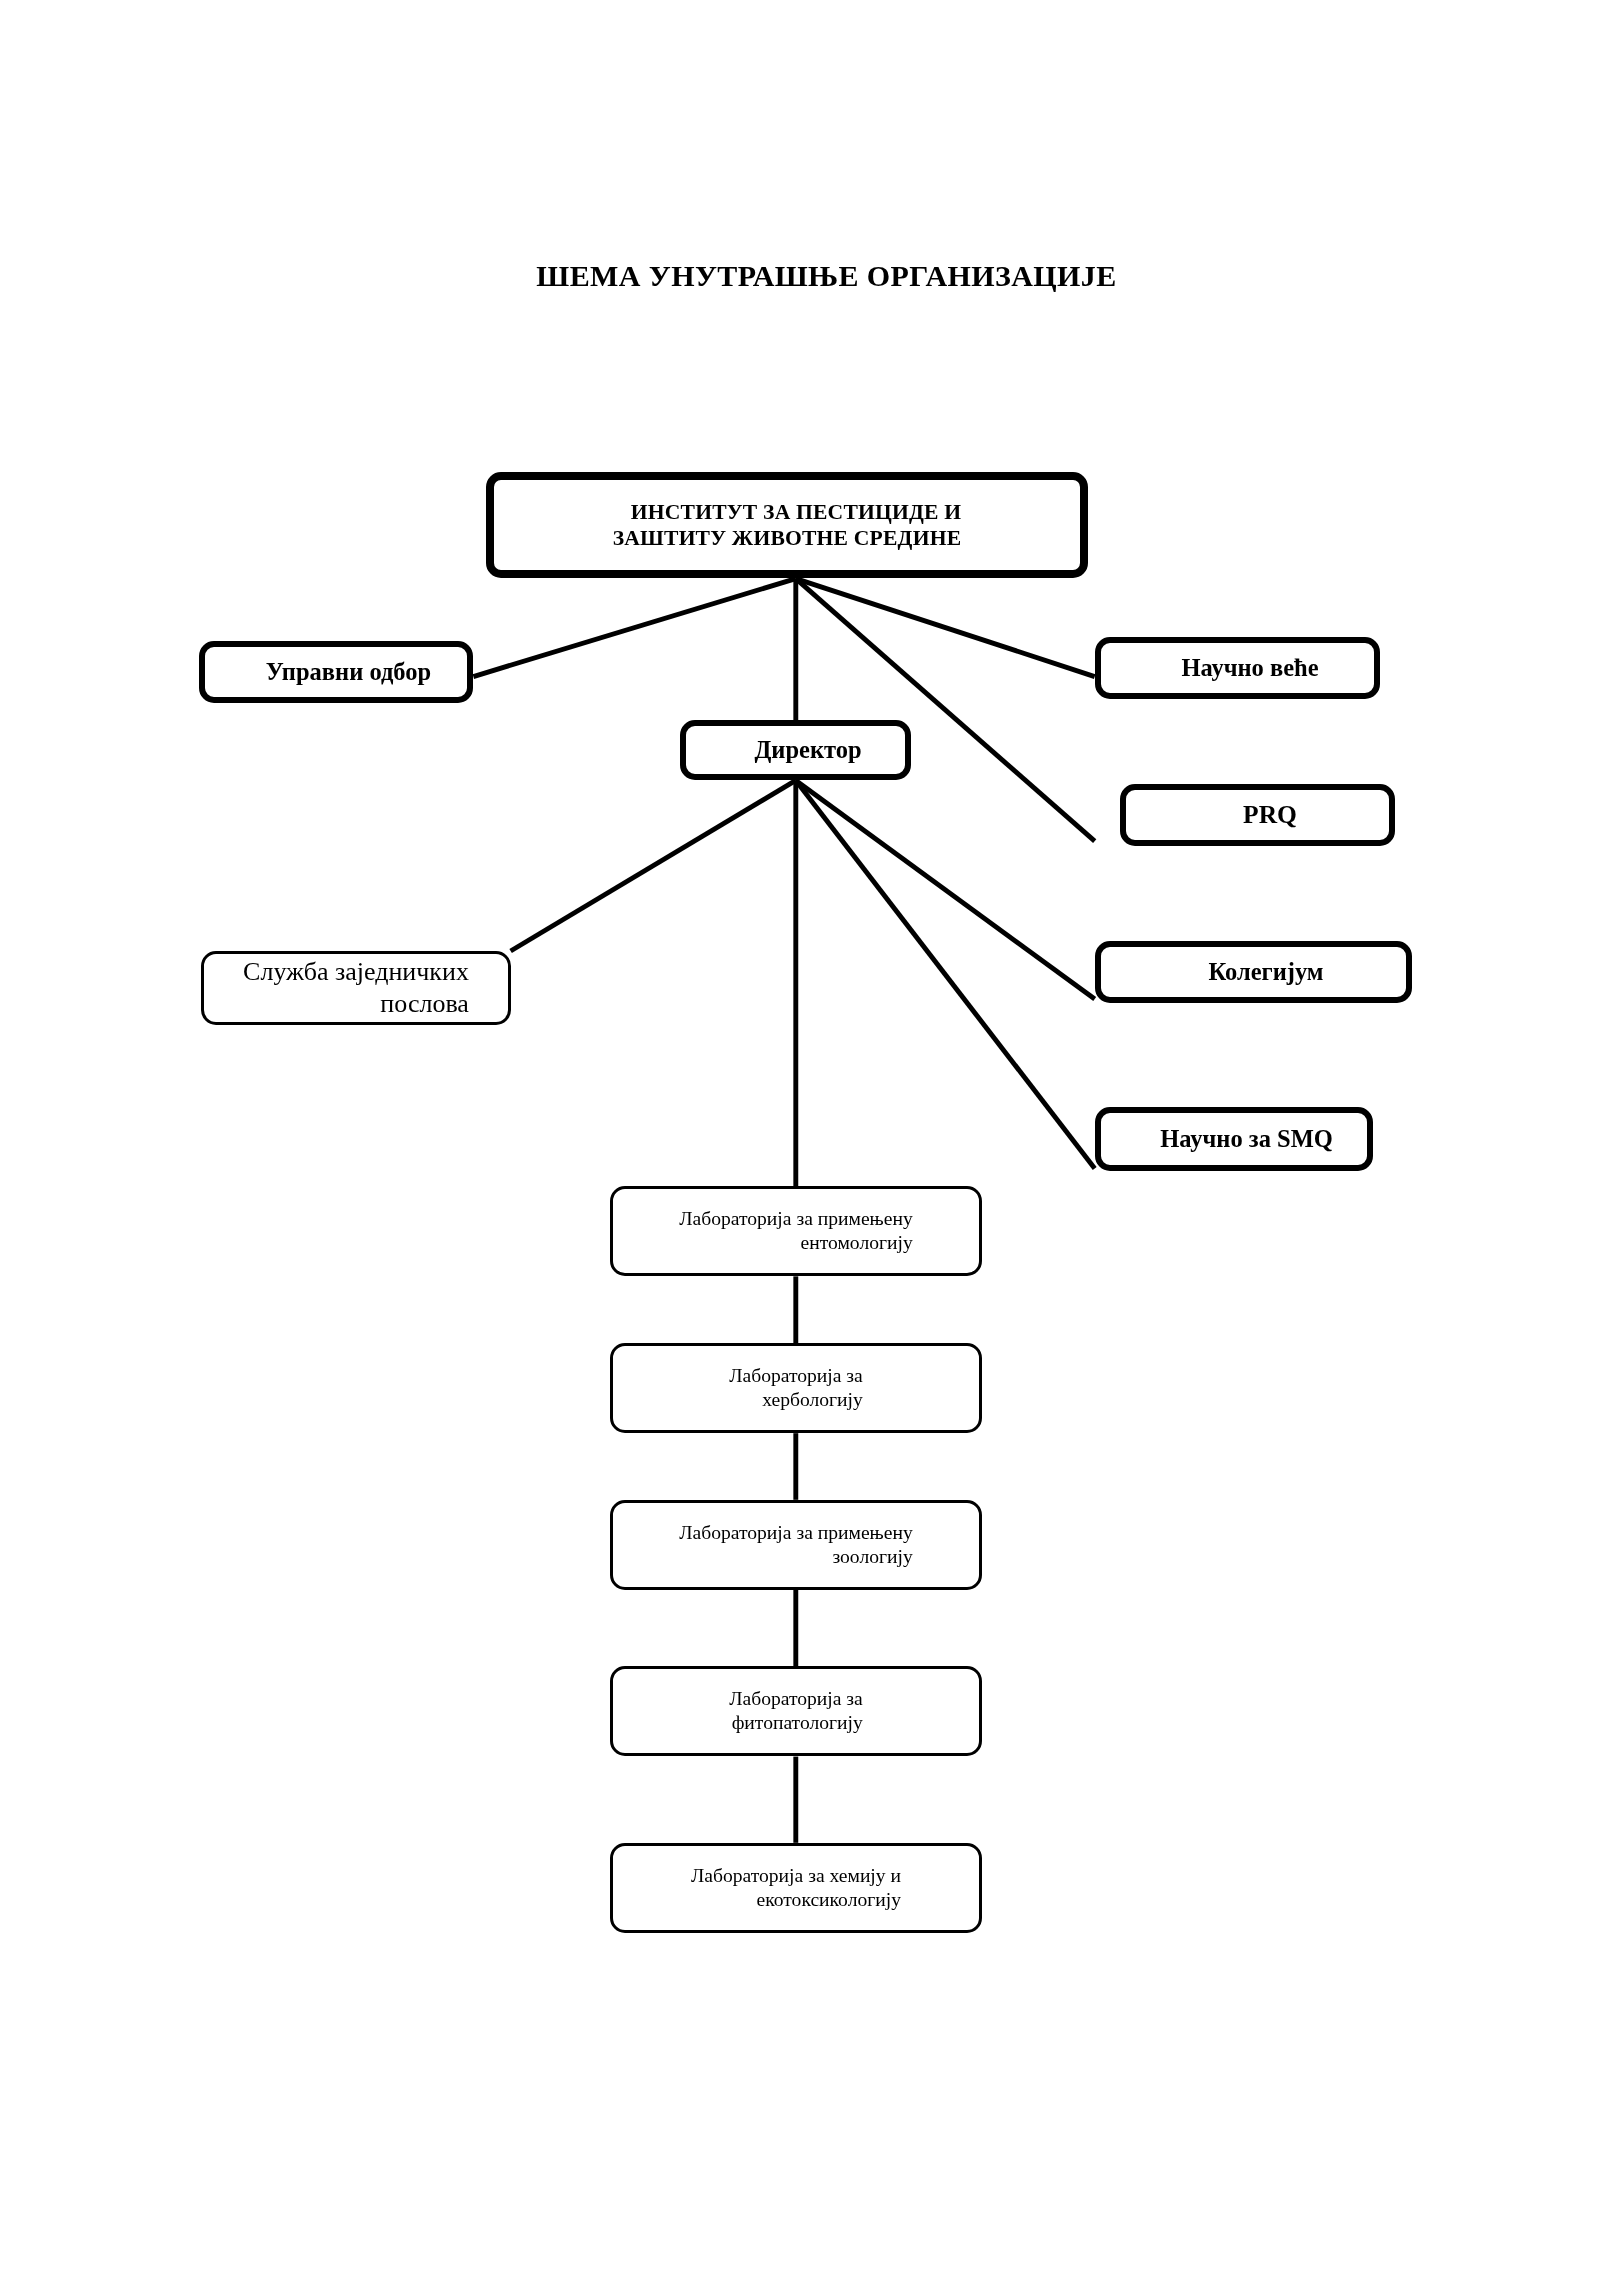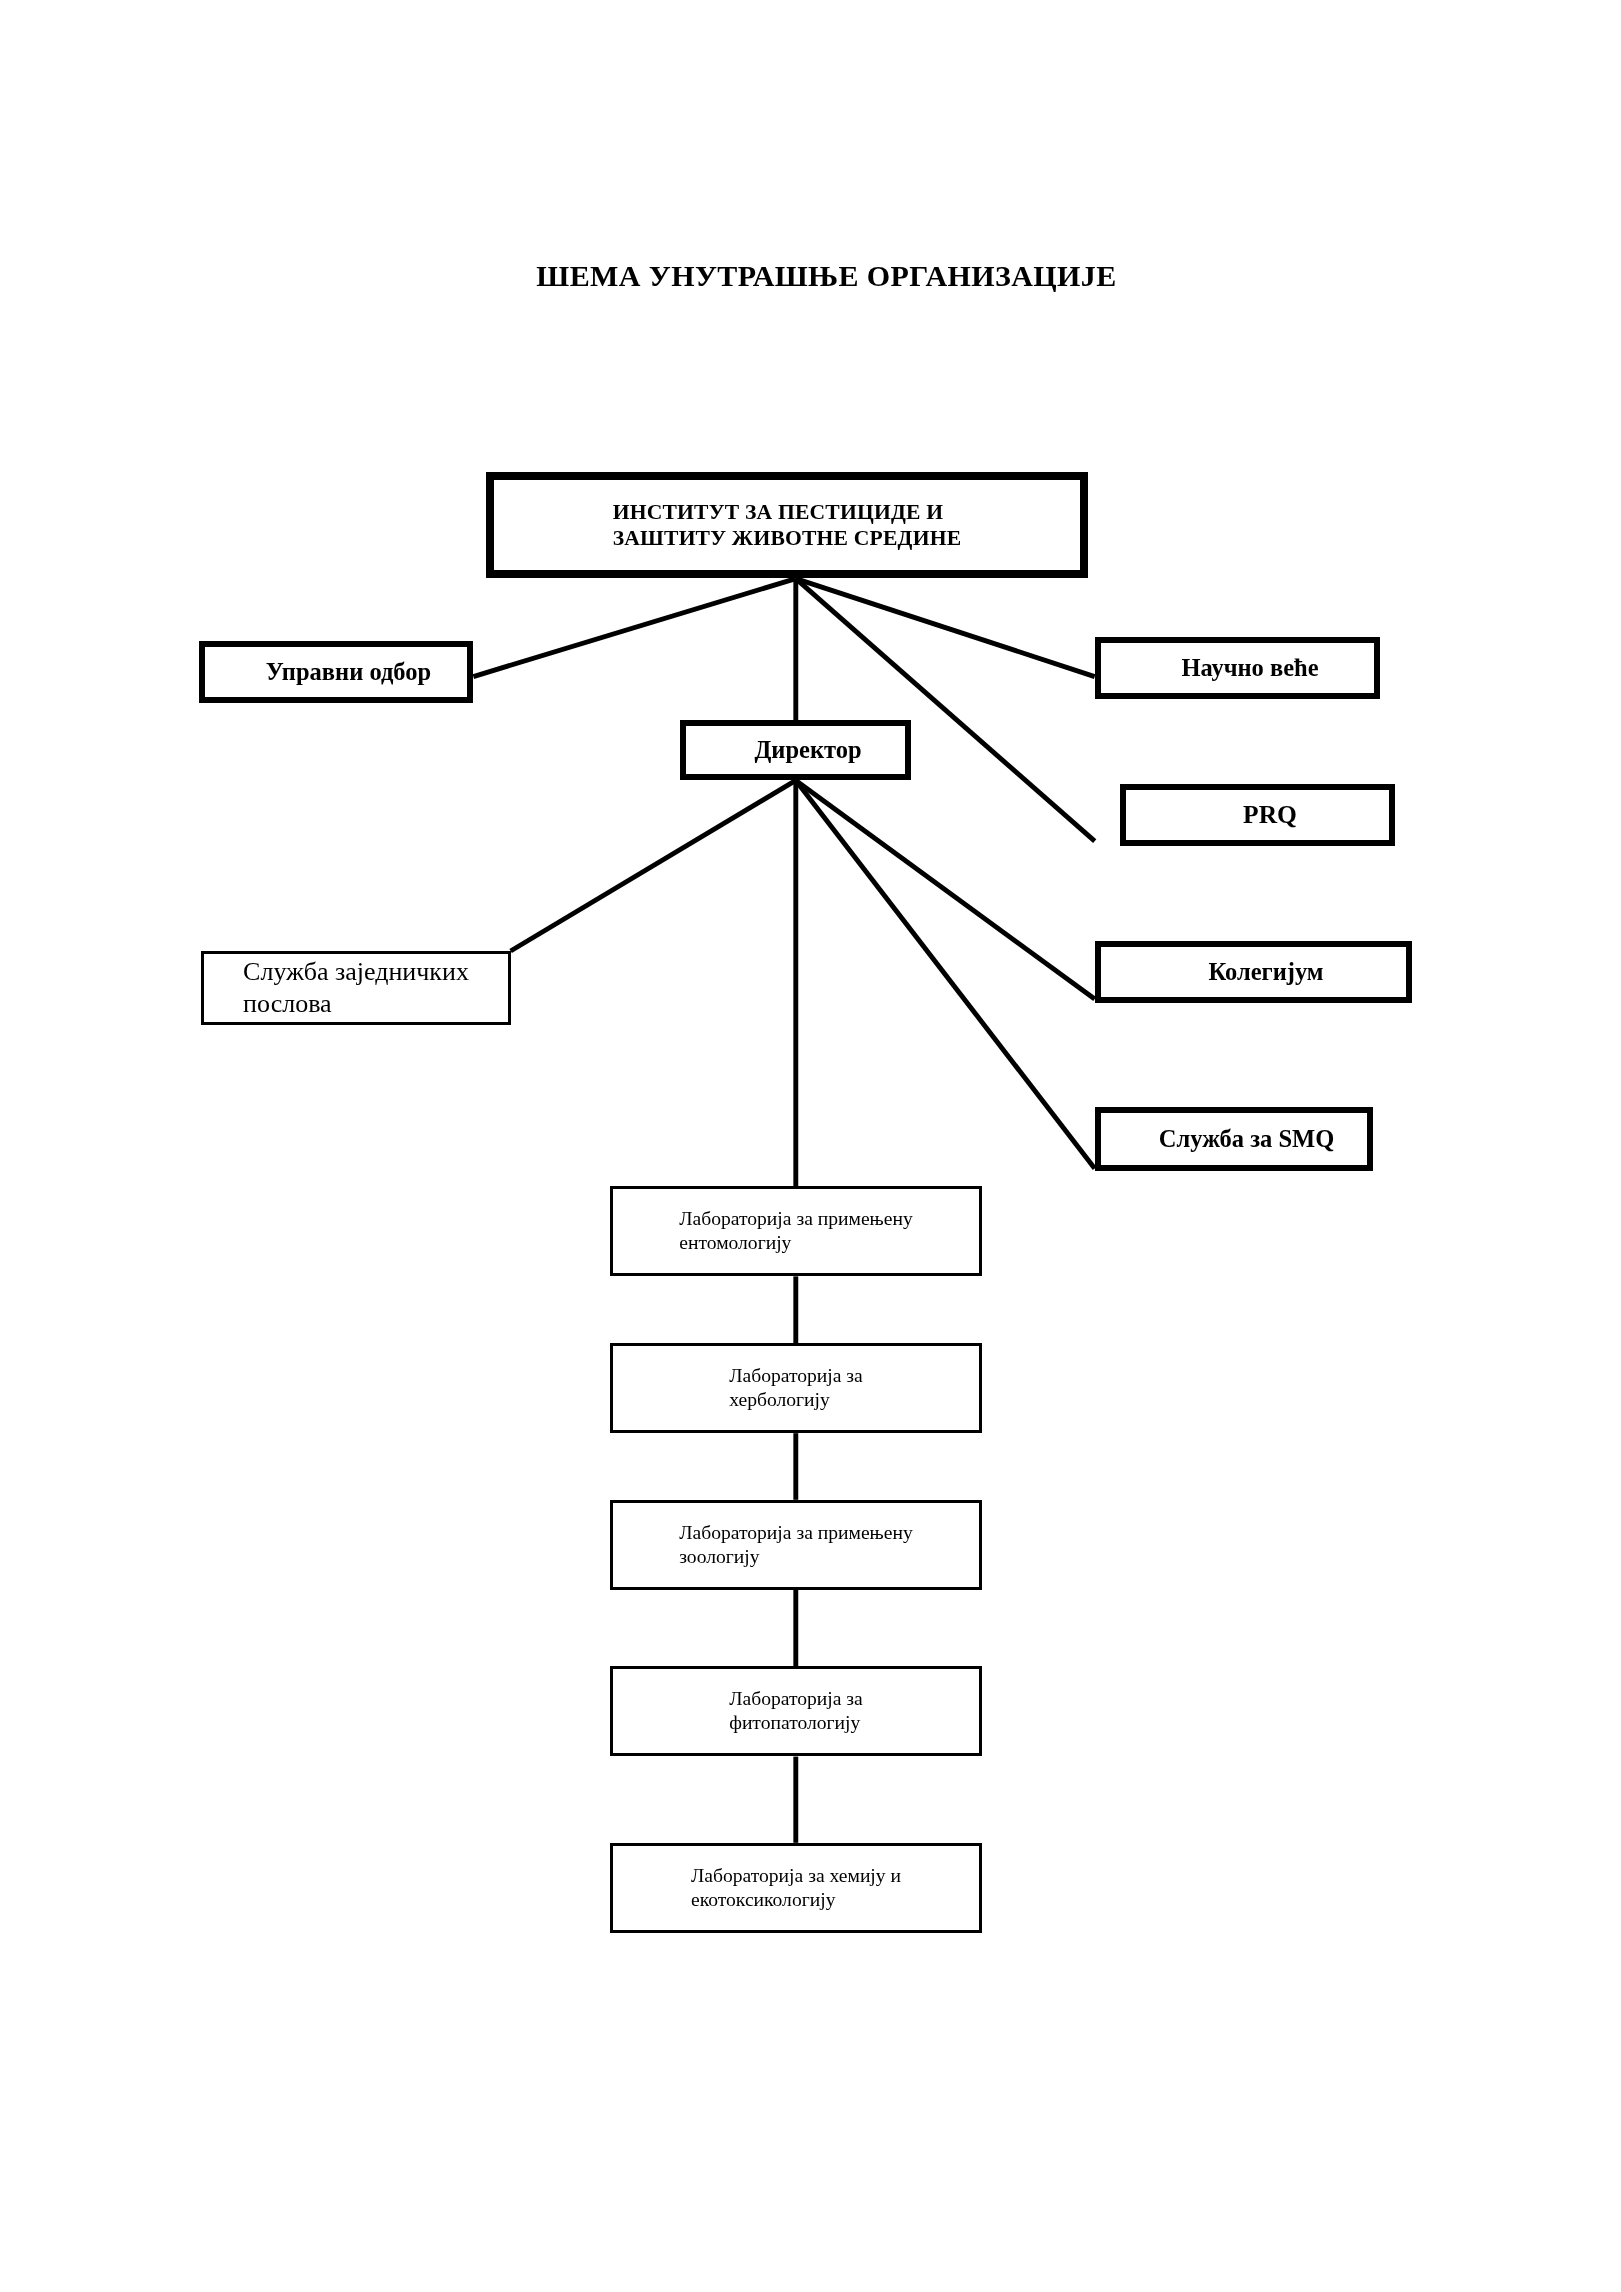--- a/index.html
+++ b/index.html
@@ -40,22 +40,23 @@
     margin-left: 16px;
   }
 
   .node {
     position: absolute;
     box-sizing: border-box;
     background: #ffffff;
     display: flex;
     align-items: center;
     justify-content: center;
-    text-align: left;
+    text-align: right;
     z-index: 3;
+    border-radius: 15px;
   }
   .node .label {
     display: block;
     line-height: 1.22;
     padding: 0 5.9px;
   }
 
   
   .node.heavy {
     border: 8.8px solid #000000;
@@ -174,21 +175,21 @@
 
   <div class="node heavy-thin" id="node-prq">
     <span class="label">PRQ</span>
   </div>
 
   <div class="node heavy-thin" id="node-kolegijum">
     <span class="label">Колегијум</span>
   </div>
 
   <div class="node heavy-thin" id="node-smq">
-    <span class="label">Служба за SMQ</span>
+    <span class="label">Научно за SMQ</span>
   </div>
 
   <div class="node plain" id="node-sluzba">
     <span class="label">
       <span>Служба заједничких</span><br>
       <span>послова</span>
     </span>
   </div>
 
   <div class="node plain lab" id="node-lab-0">

